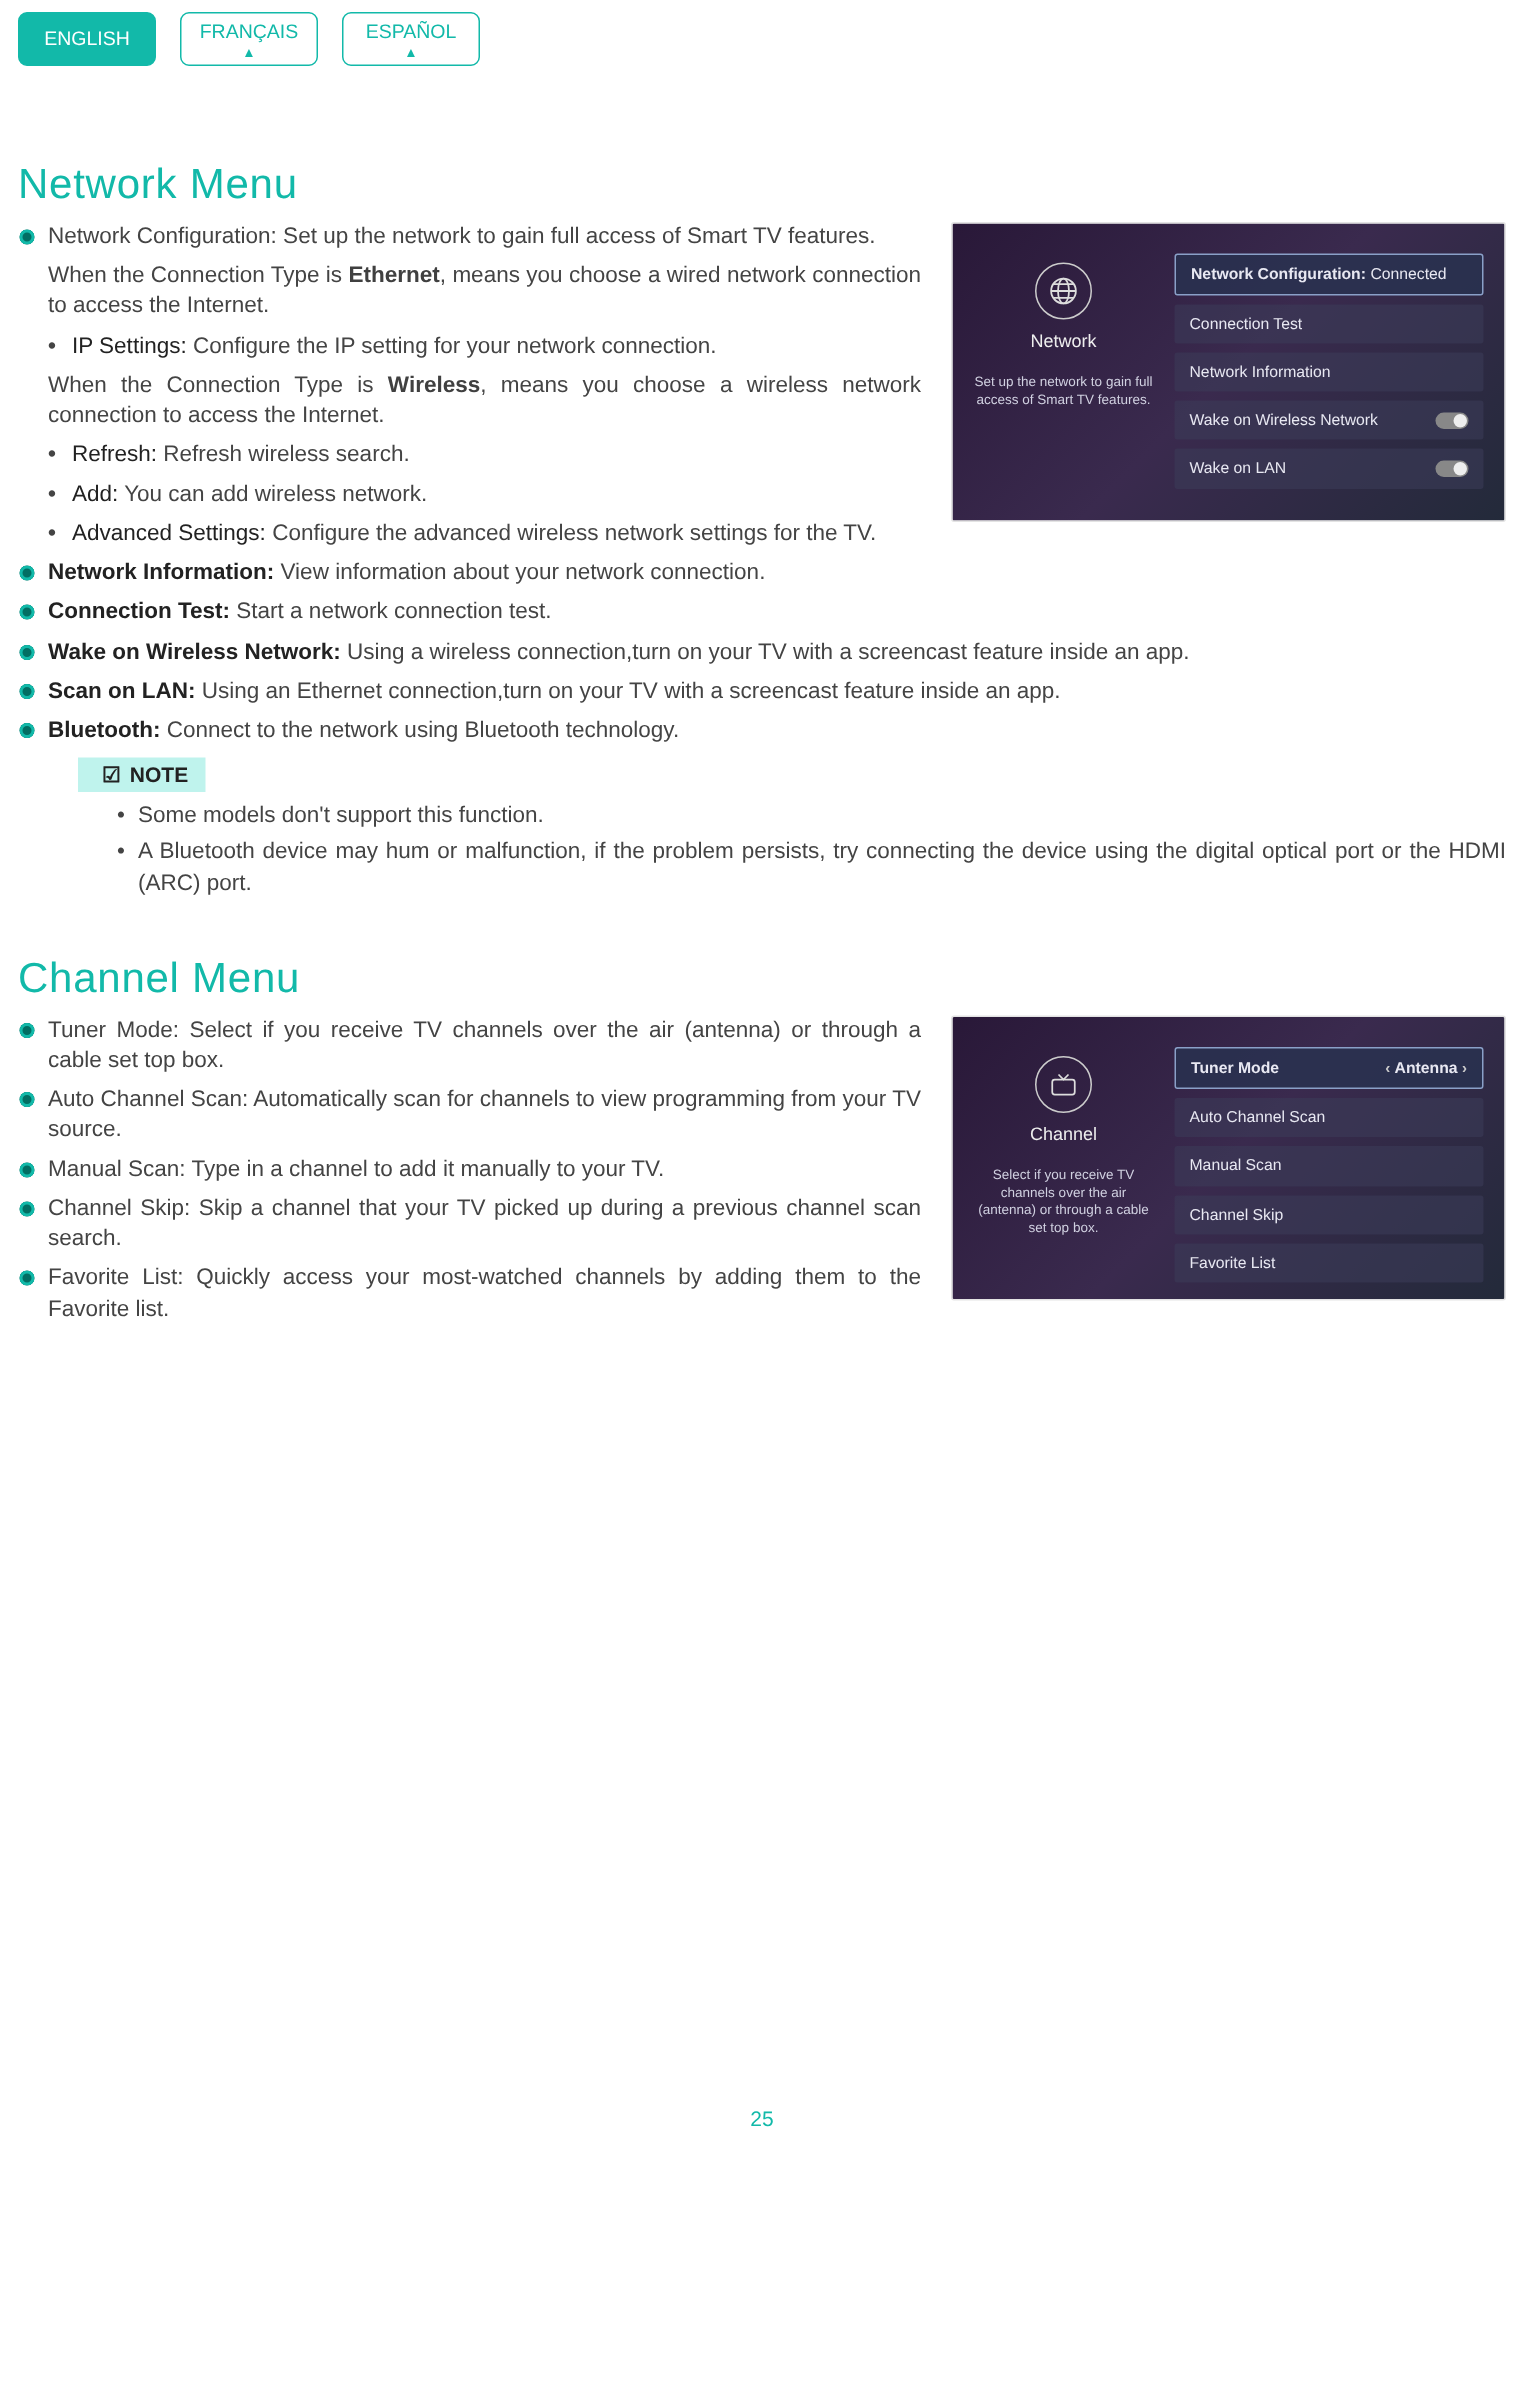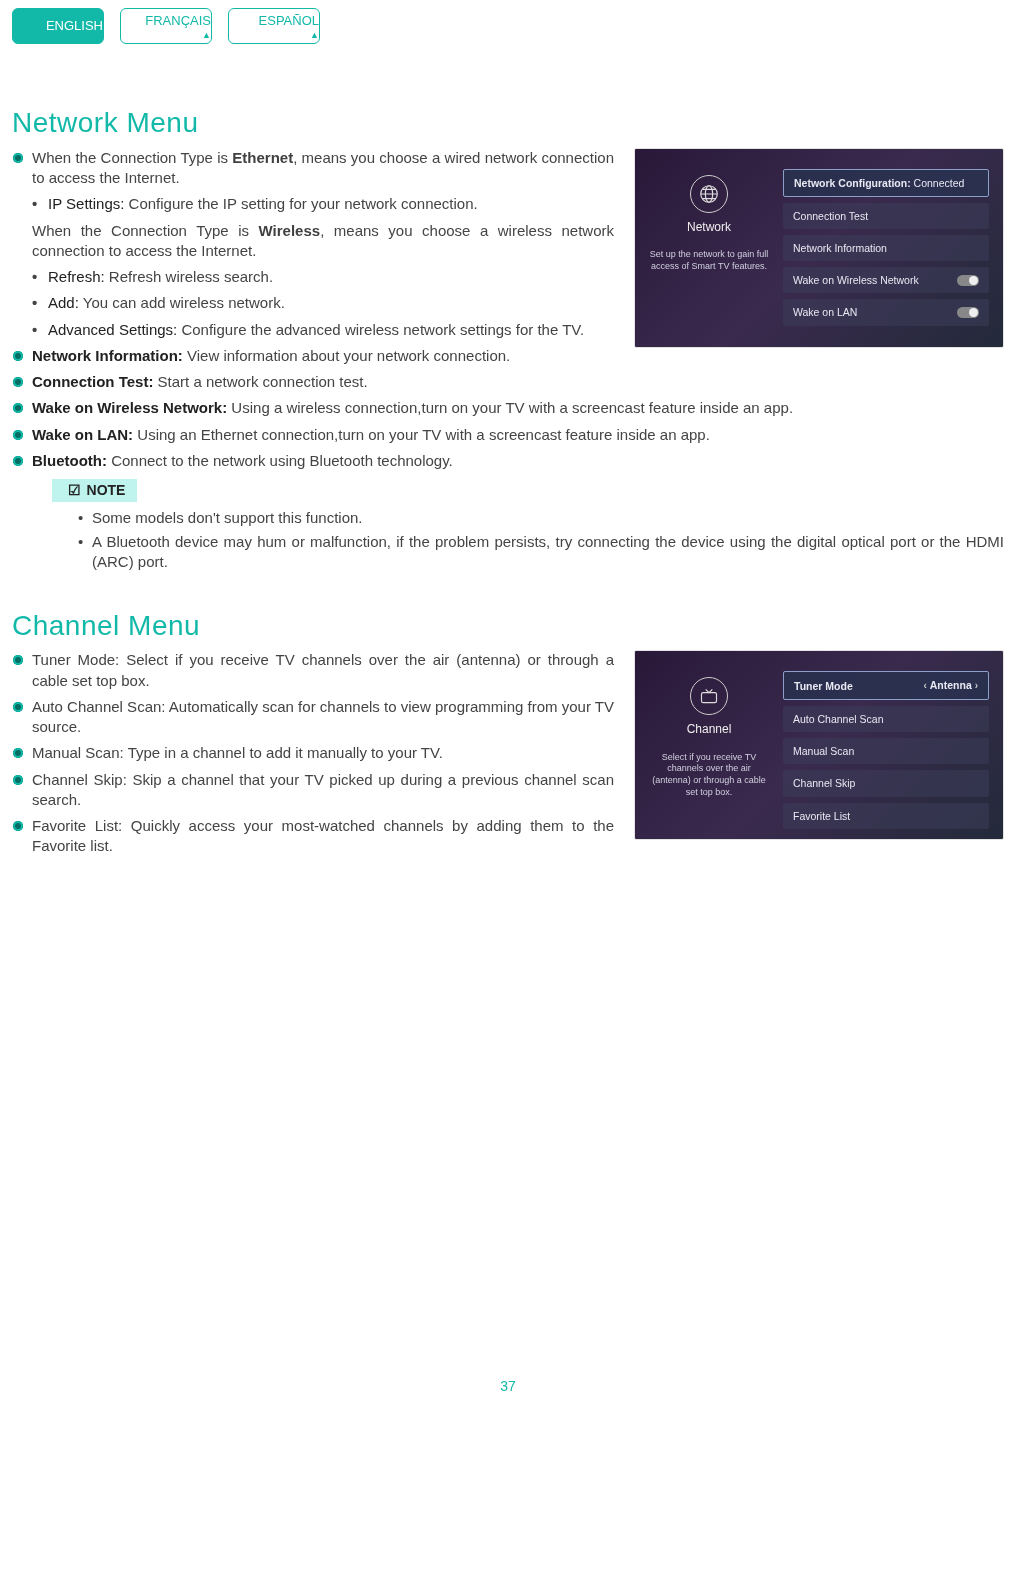--- a/index.html
+++ b/index.html
@@ -9,21 +9,21 @@
     color: #444;
     width: 1016px;
     background: #fff;
     padding: 0 12px 40px 12px;
     line-height: 1.35;
   }
   
   .lang-tabs { display: flex; gap: 16px; padding: 8px 0 30px 0; }
   .lang-tab {
     width: 92px; height: 36px; border: 1px solid #12b9a9; border-radius: 6px;
-    display: flex; flex-direction: column; align-items: flex-end; justify-content: center;
+    display: flex; flex-direction: column; align-items: center; justify-content: center;
     color: #12b9a9; font-size: 13px; font-weight: 500; cursor: pointer;
   }
   .lang-tab.active { background: #12b9a9; color: #fff; }
   .lang-tab .arrow { font-size: 9px; line-height: 1; margin-top: 2px; }
   
   h1.section {
     color: #12b9a9; font-weight: 400; font-size: 28px; letter-spacing: 0.5px;
     margin: 30px 0 6px 0;
   }
   
@@ -140,35 +140,36 @@
       <div class="row">
           <span>Wake on LAN</span>
           <span class="toggle"></span>
         </div>
     </div>
   </div>
 </div>
 
 <ul class="teal-list">
   <li>
+    <div class="narrow"><span class="lead">Network Configuration:</span><span> Set up the network to gain full access of Smart TV features.</span></div>
     <p class="narrow"><span>When the Connection Type is </span><b>Ethernet</b><span>, means you choose a wired network connection to access the Internet.</span></p>
     <ul class="sub-list">
       <li class="narrow"><span class="lead">IP Settings:</span><span> Configure the IP setting for your network connection.</span></li>
     </ul>
     <p class="narrow"><span>When the Connection Type is </span><b>Wireless</b><span>, means you choose a wireless network connection to access the Internet.</span></p>
     <ul class="sub-list">
       <li><span class="lead">Refresh:</span><span> Refresh wireless search.</span></li>
       <li><span class="lead">Add:</span><span> You can add wireless network.</span></li>
       <li><span class="lead">Advanced Settings:</span><span> Configure the advanced wireless network settings for the TV.</span></li>
     </ul>
   </li>
   <li><span class="lead">Network Information:</span><span> View information about your network connection.</span></li>
   <li><span class="lead">Connection Test:</span><span> Start a network connection test.</span></li>
   <li><span class="lead">Wake on Wireless Network:</span><span> Using a wireless connection,turn on your TV with a screencast feature inside an app.</span></li>
-  <li><span class="lead">Wake on LAN:</span><span> Using an Ethernet connection,turn on your TV with a screencast feature inside an app.</span></li>
+  <li><span class="lead">Scan on LAN:</span><span> Using an Ethernet connection,turn on your TV with a screencast feature inside an app.</span></li>
   <li><span class="lead">Bluetooth:</span><span> Connect to the network using Bluetooth technology.</span>
     <div class="note-box">
       <span class="note-label">
           <span class="tick">☑</span>
           <span>NOTE</span>
         </span>
       <ul class="note-list">
         <li>Some models don't support this function.</li>
         <li>A Bluetooth device may hum or malfunction, if the problem persists, try connecting the device using the digital optical port or the HDMI (ARC) port.</li>
       </ul>
@@ -224,13 +225,13 @@
     </li>
   <li>
       <div class="narrow"><span class="lead">Channel Skip:</span><span> Skip a channel that your TV picked up during a previous channel scan search.</span></div>
     </li>
   <li>
       <div class="narrow"><span class="lead">Favorite List:</span><span> Quickly access your most-watched channels by adding them to the Favorite list.</span></div>
     </li>
 </ul>
 <div class="clear"></div>
 
-<div class="page-num">37</div>
+<div class="page-num">25</div>
 
 </body></html>

